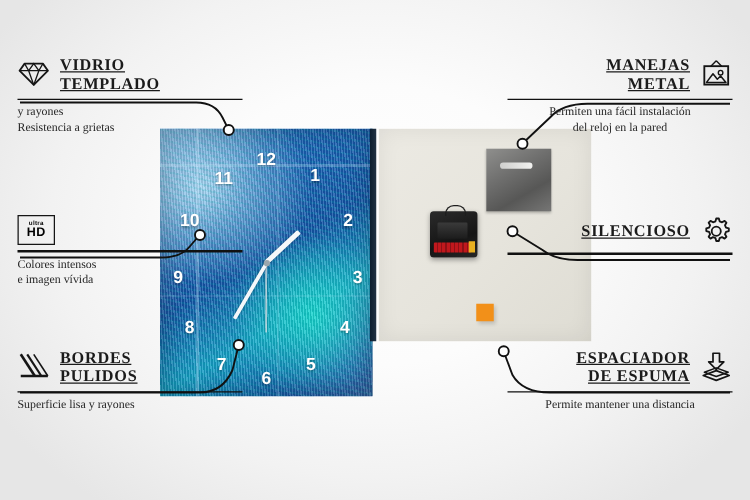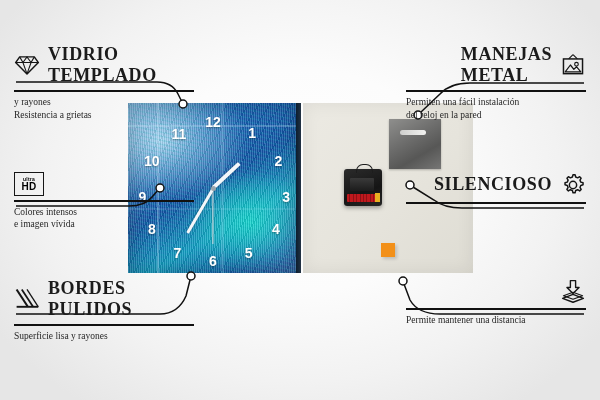--- a/index.html
+++ b/index.html
@@ -31,21 +31,21 @@
     top: 103px;
     width: 345px;
     height: 170px;
   }
 
   .clock-face {
     position: absolute;
     left: 0;
     top: 0;
     width: 170px;
-    height: 170px;
+    height: 214px;
     overflow: hidden;
     background:
       repeating-linear-gradient(86deg, rgba(255,255,255,0.16) 0 1px, rgba(0,0,0,0.10) 1px 2.2px),
       repeating-linear-gradient(12deg, rgba(0,180,190,0.20) 0 1.5px, rgba(0,0,0,0.00) 1.5px 4px),
       radial-gradient(ellipse 70% 55% at 72% 70%, #18d7d0 0%, rgba(20,140,190,0) 55%),
       radial-gradient(ellipse 85% 60% at 20% 22%, #9fd3f2 0%, rgba(120,180,225,0) 60%),
       linear-gradient(150deg, #2f7fc4 0%, #1b63b8 25%, #1455a8 48%, #17a0c8 68%, #1357aa 88%, #0f4a96 100%);
     box-shadow: inset 0 0 22px rgba(0,0,0,0.25);
   }
   .clock-grid {
@@ -211,42 +211,43 @@
     display: flex;
     align-items: center;
     gap: 8px;
   }
   .feature.right .head {
     justify-content: flex-end;
   }
   .feature .title {
     font-family: "Liberation Serif", serif;
     font-weight: bold;
-    font-size: 18px;
+    font-size: 13px;
     letter-spacing: 0.6px;
     color: #1b1b1b;
     line-height: 1.18;
     text-transform: uppercase;
+    text-decoration: underline;
   }
   .feature.left .title { text-align: left; }
-  .feature.right .title { }
+  .feature.right .title { text-align: right; }
 
   .feature .rule {
     height: 1.6px;
     background: #111111;
     margin: 4px 0 4px 0;
   }
   .feature .desc {
     font-family: "Liberation Serif", serif;
     font-size: 9.5px;
     color: #262626;
     line-height: 1.35;
   }
   .feature.left .desc { text-align: left; }
-  .feature.right .desc { text-align: left; }
+  .feature.right .desc { text-align: center; }
 
   .icon {
     width: 26px;
     height: 26px;
     flex: 0 0 26px;
     color: #151515;
   }
   .icon svg { display: block; width: 100%; height: 100%; }
 
   .icon-hd {
@@ -440,20 +441,24 @@
           <path d="M15 3.2 l2.4 0 0.7 2.6 2.3 0.95 2.3-1.35 1.7 1.7 -1.35 2.3 0.95 2.3 2.6 0.7 0 2.4 -2.6 0.7 -0.95 2.3 1.35 2.3 -1.7 1.7 -2.3-1.35 -2.3 0.95 -0.7 2.6 -2.4 0 -0.7-2.6 -2.3-0.95 -2.3 1.35 -1.7-1.7 1.35-2.3 -0.95-2.3 -2.6-0.7 0-2.4 2.6-0.7 0.95-2.3 -1.35-2.3 1.7-1.7 2.3 1.35 2.3-0.95 z" fill="none" stroke="currentColor" stroke-width="1.7" stroke-linejoin="round"></path>
           <circle cx="15" cy="15" r="4.2" fill="none" stroke="currentColor" stroke-width="1.7"></circle>
         </svg>
       </span>
     </div>
     <div class="rule"></div>
   </div>
 
   <div class="feature right" id="f-espaciador">
     <div class="head">
+      <div class="title">
+        <div>ESPACIADOR</div>
+        <div>DE ESPUMA</div>
+      </div>
       <span class="icon">
         <svg viewBox="0 0 30 30">
           <path d="M12 3 h6 v8 h4 l-7 7 -7-7 h4 z" fill="none" stroke="currentColor" stroke-width="1.6" stroke-linejoin="round"></path>
           <path d="M15 19 L27 23.5 L15 28 L3 23.5 Z" fill="none" stroke="currentColor" stroke-width="1.6" stroke-linejoin="round"></path>
           <path d="M15 16.5 L26 20.5 L15 24.5 L4 20.5 Z" fill="none" stroke="currentColor" stroke-width="1.4" stroke-linejoin="round"></path>
         </svg>
       </span>
     </div>
     <div class="rule"></div>
     <div class="desc">

